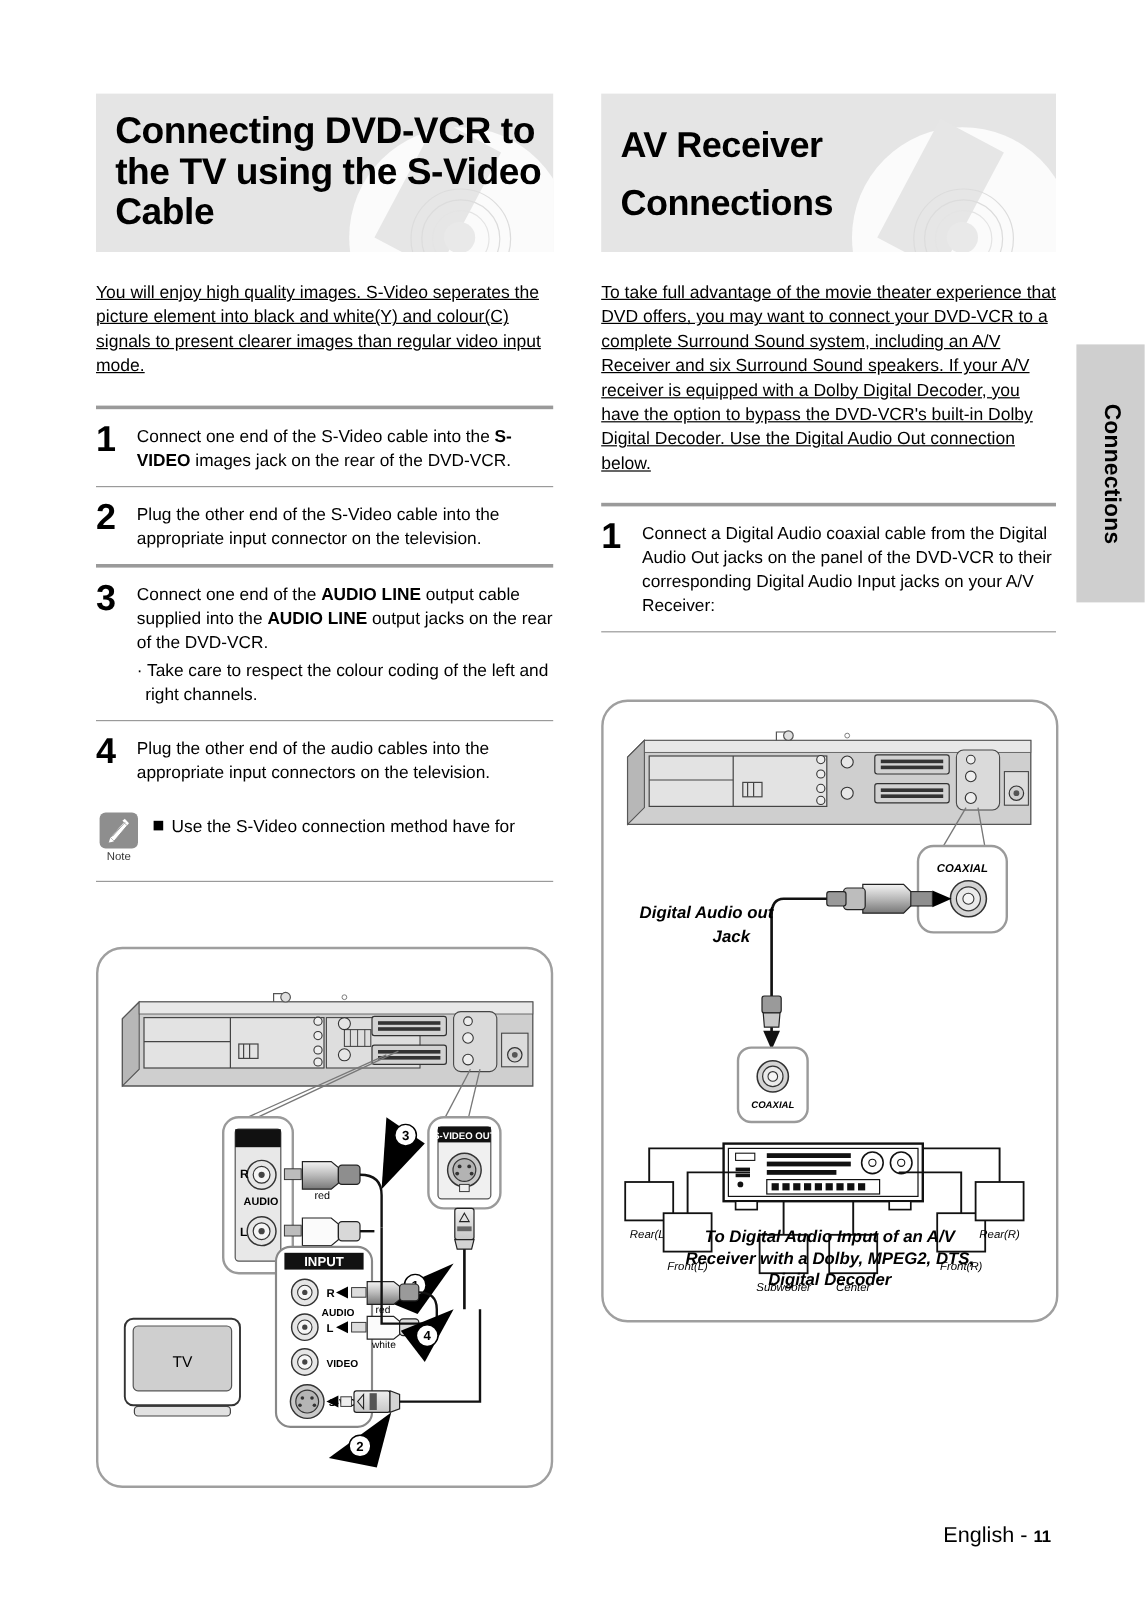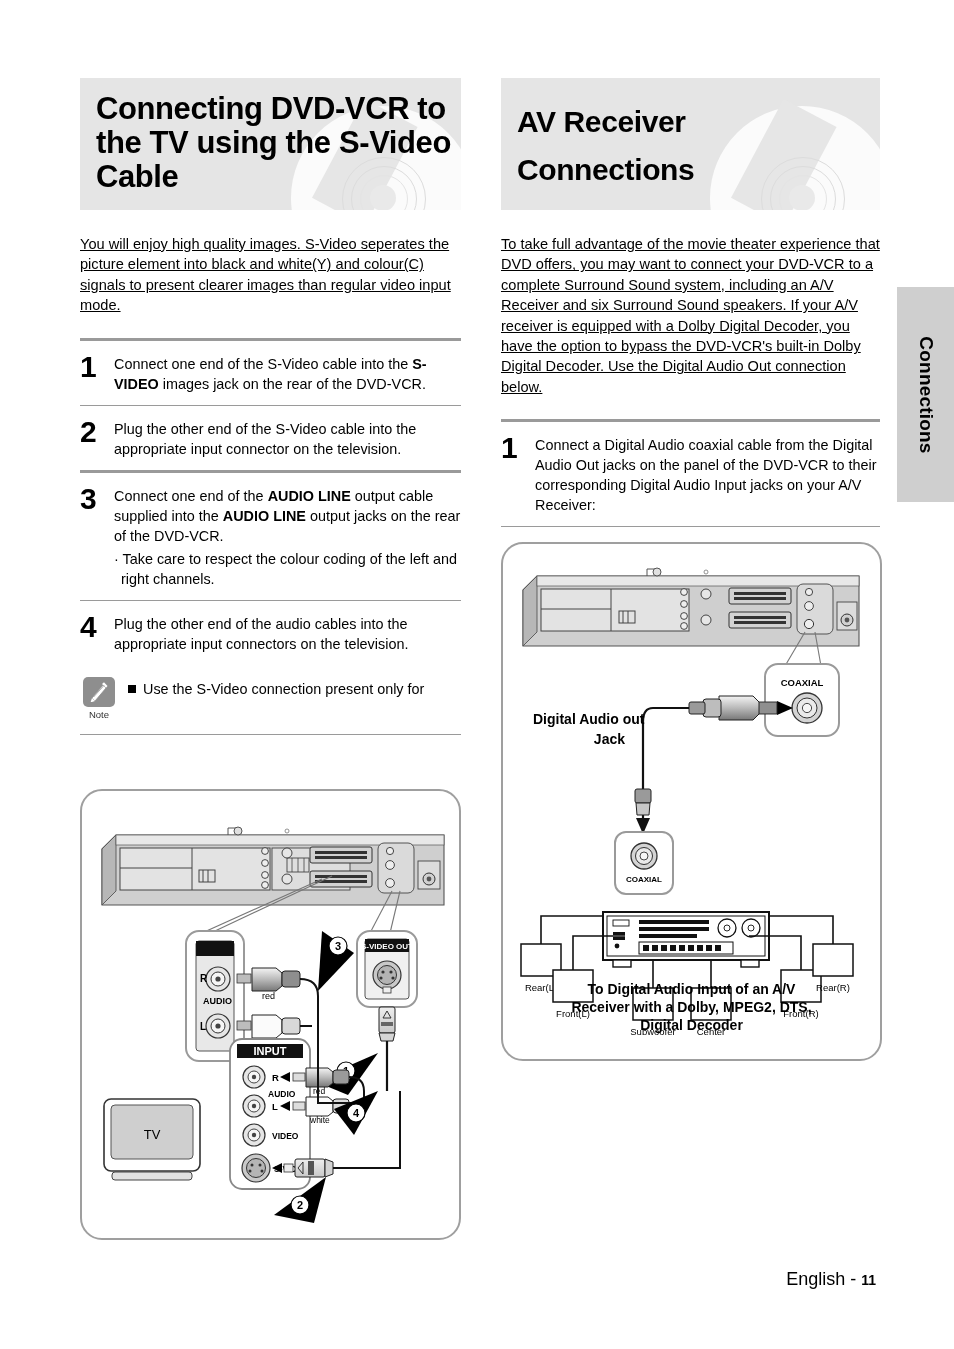--- a/index.html
+++ b/index.html
@@ -120,21 +120,21 @@
   .note .bullet{display:inline-block;width:8px;height:8px;background:#000;margin-right:7px;vertical-align:1px;}
   .note .ntext .l2{display:block;padding-left:15px;}
 
   
   .diagram{
     position:absolute;
     border:2px solid #9f9f9f;border-radius:22px;
     background:#fff;
   }
   #diag-left{left:80px;top:789px;width:377px;height:447px;}
-  #diag-right{left:501px;top:542px;width:377px;height:515px;}
+  #diag-right{left:501px;top:583px;width:377px;height:515px;font-style:italic;}
 
   .cap-bold{
     position:absolute;text-align:center;font-weight:bold;
     font-size:14px;line-height:18px;
   }
 
   
   .footer{
     position:absolute;right:78px;top:1269px;
     font-size:18px;
@@ -197,21 +197,21 @@
           <svg class="pencil" viewBox="0 0 20 21">
             <path d="M3 17 L14 4 L17 7 L6 20 Z" fill="#ffffff" stroke="#8e8e8e" stroke-width="0.8"></path>
             <path d="M3 17 L6 20 L1.5 21.5 Z" fill="#ffffff"></path>
             <path d="M13 3 L15 1.2 L18.5 5 L17 6.8 Z" fill="#ffffff"></path>
             <line x1="4.6" y1="16" x2="15.2" y2="4.3" stroke="#8e8e8e" stroke-width="0.7"></line>
           </svg>
         </div>
         <span class="cap">Note</span>
       </div>
       <div class="ntext">
-        <span class="bullet"></span><span>Use the S-Video connection present only for</span>
+        <span class="bullet"></span><span>Use the S-Video connection method have for</span>
       </div>
     </div>
     <hr class="rule-thin">
   </div>
 
   <div class="col col-right">
 
     <div class="hdr">
       <div class="disc">
         <div class="slice"></div>

